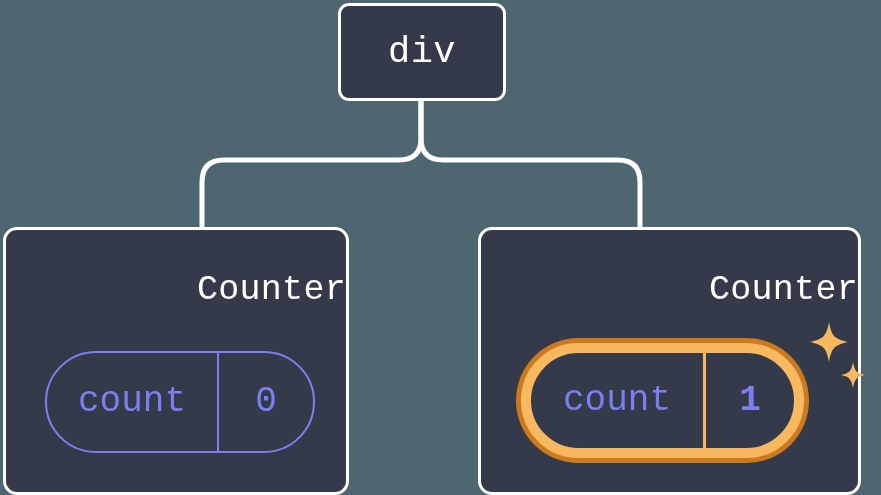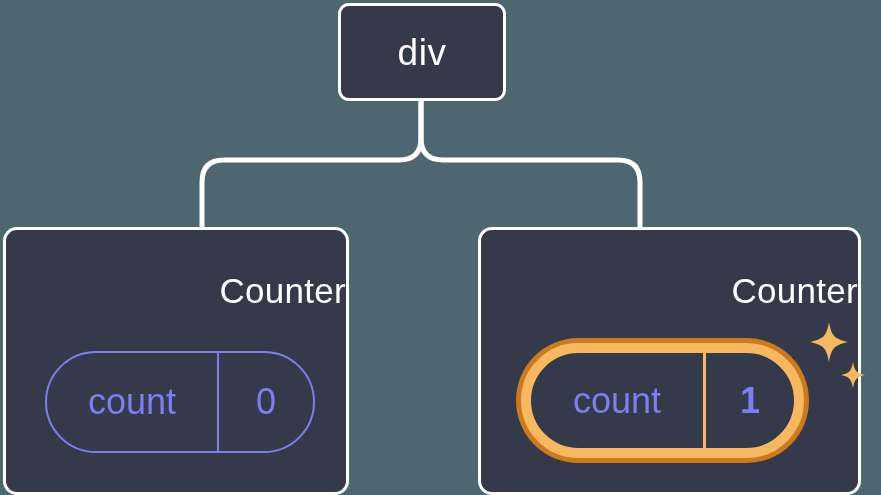--- a/index.html
+++ b/index.html
@@ -12,20 +12,21 @@
     background: #4d6670;
     font-family: "Liberation Sans", sans-serif;
     overflow: hidden;
     position: relative;
   }
   #stage {
     position: absolute;
     left: 0; top: 0;
     width: 731px;
     height: 495px;
+    font-family: Liberation Mono, monospace;
   }
 
   
   #connectors {
     position: absolute;
     left: 0; top: 0;
     width: 881px;
     height: 495px;
     pointer-events: none;
   }

